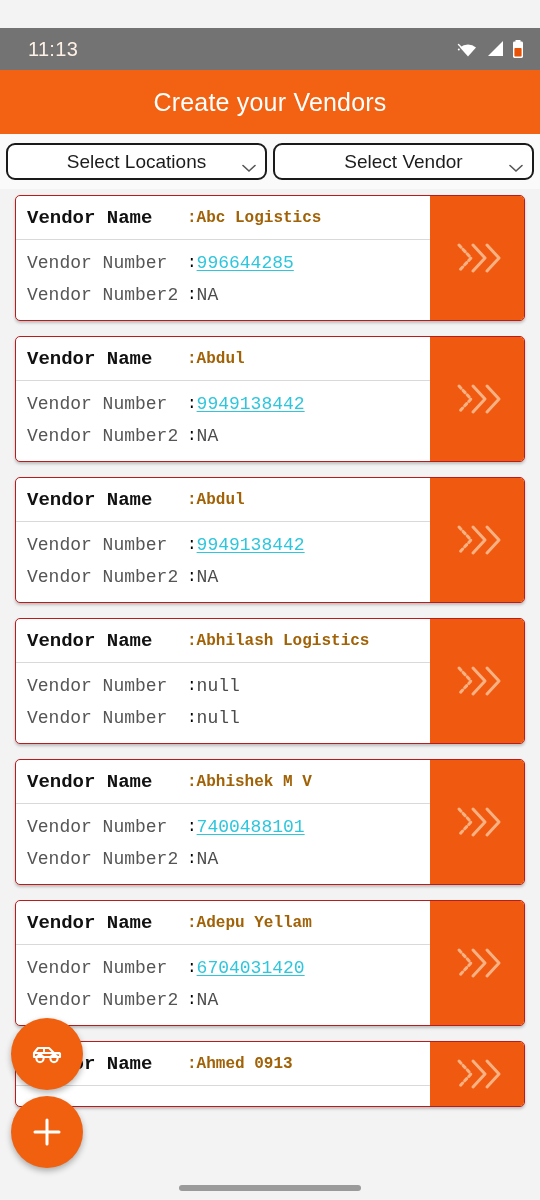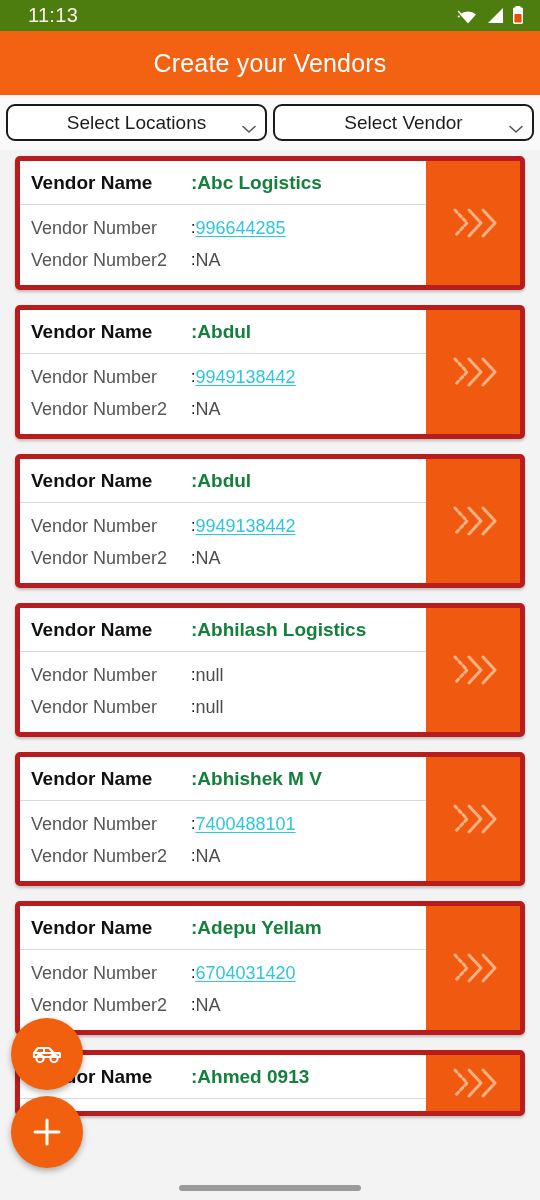--- a/index.html
+++ b/index.html
@@ -11,27 +11,28 @@
   }
 
   body {
     font-family: "Liberation Sans", sans-serif;
     background: #f3f3f3;
     position: relative;
   }
 
   
   .status-bar {
-    height: 31px;
-    background: #4d7c0f;
+    height: 42px;
+    background: #737373;
     display: flex;
     align-items: center;
     justify-content: space-between;
     padding: 0 16px 0 28px;
     color: #ffffff;
+    margin-top: 28px;
   }
   .status-time {
     font-size: 20px;
     letter-spacing: 0.3px;
     color: #fdf0e6;
   }
   .status-icons {
     display: flex;
     align-items: center;
     gap: 7px;
@@ -93,49 +94,50 @@
     padding: 6px 0 0 0;
     background: #f3f3f3;
     height: calc(1200px - 42px - 73px - 55px);
     overflow: hidden;
   }
 
   .card {
     position: relative;
     margin: 0 15px 15px 15px;
     background: #ffffff;
-    border: 5px solid #b91c1c;
+    border: 1px solid #b91c1c;
     border-radius: 5px;
     box-shadow: 0 2px 3px rgba(0,0,0,0.22);
     display: flex;
     overflow: hidden;
     min-height: 66px;
+    font-family: Liberation Mono, monospace;
   }
   .card-body {
     flex: 1;
     min-width: 0;
   }
   .row-name {
     display: flex;
     align-items: center;
     padding: 9px 0 9px 11px;
     border-bottom: 1px solid #d9d9d9;
     min-height: 44px;
   }
   .row-name .k {
     font-size: 19px;
     font-weight: bold;
     color: #111111;
     width: 160px;
     flex: 0 0 160px;
   }
   .row-name .v {
-    font-size: 19px;
+    font-size: 16px;
     font-weight: bold;
-    color: #15803d;
+    color: #a16207;
     white-space: nowrap;
     overflow: hidden;
   }
   .detail {
     padding: 7px 0 9px 11px;
   }
   .row-num {
     display: flex;
     align-items: center;
     min-height: 32px;

